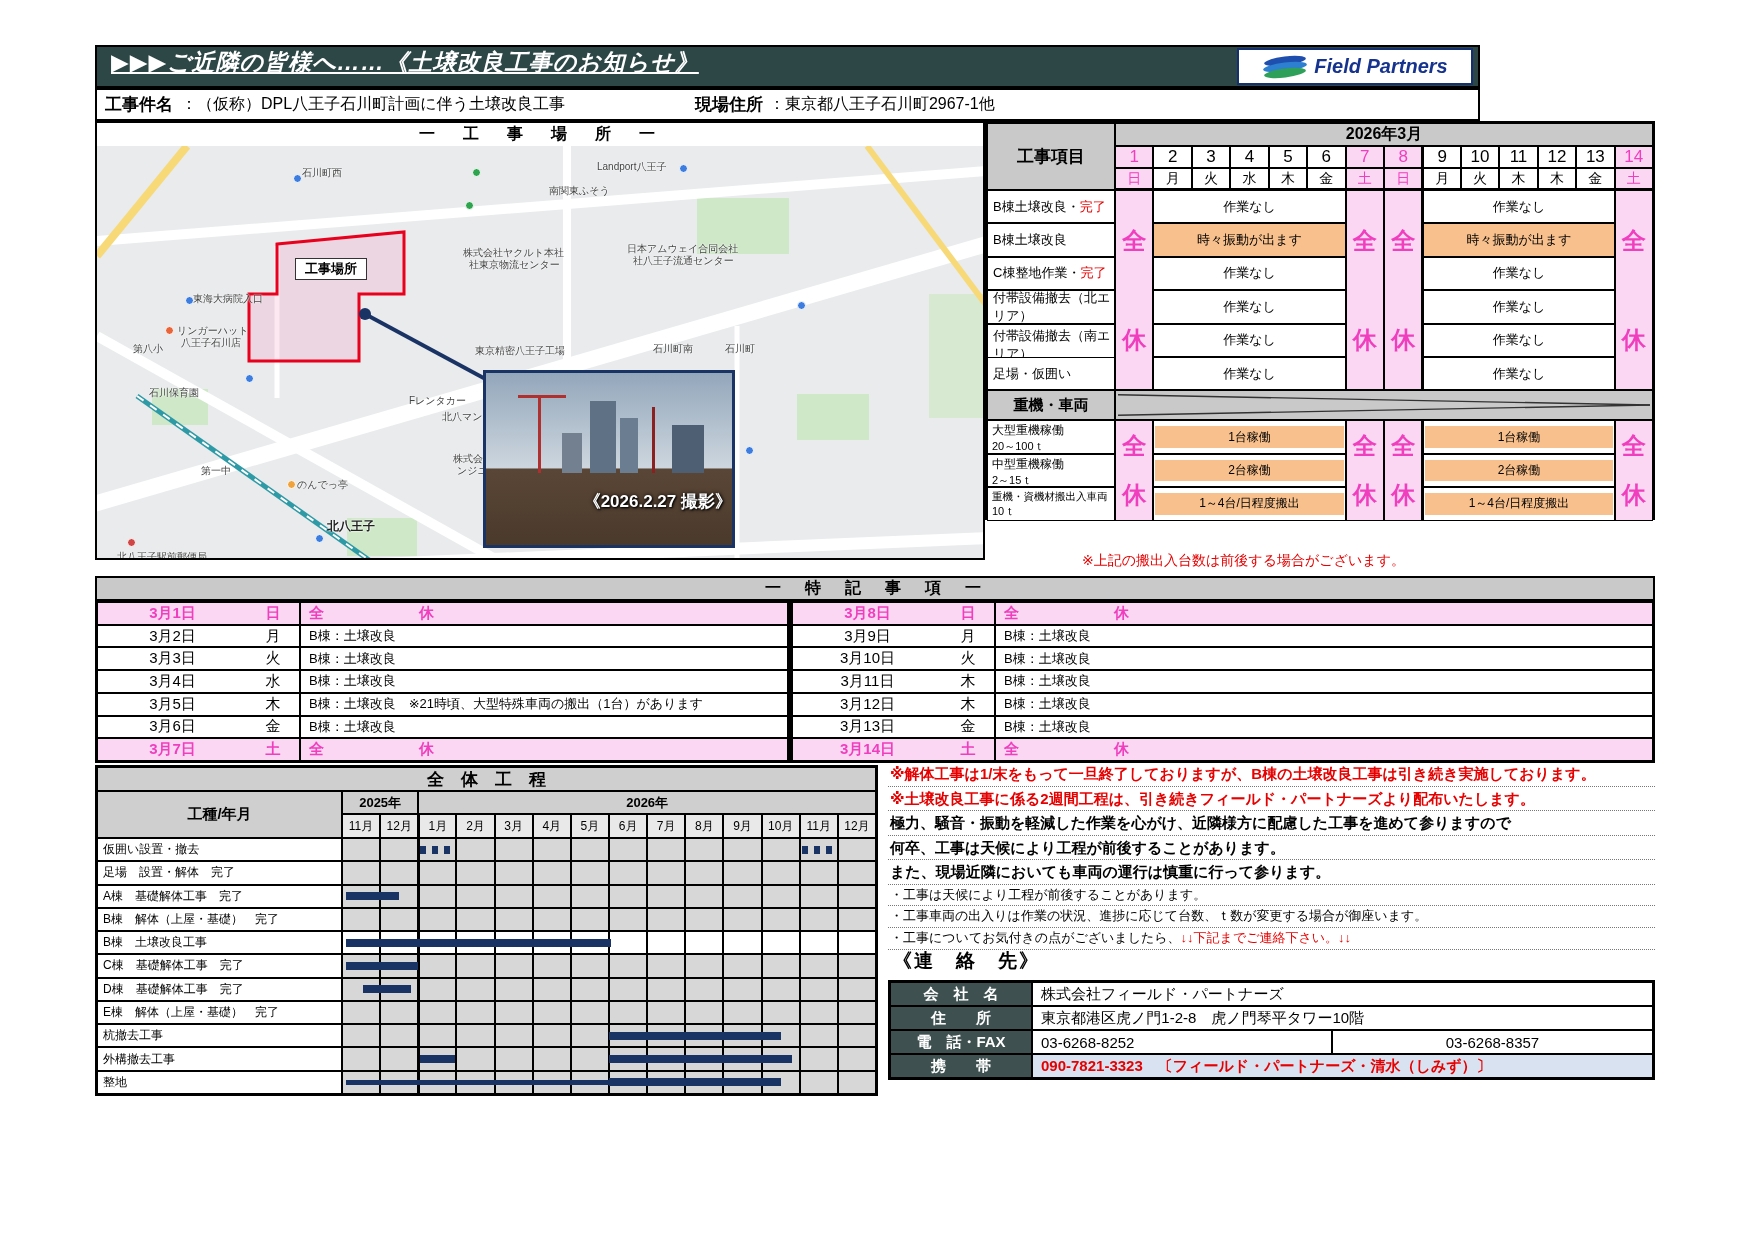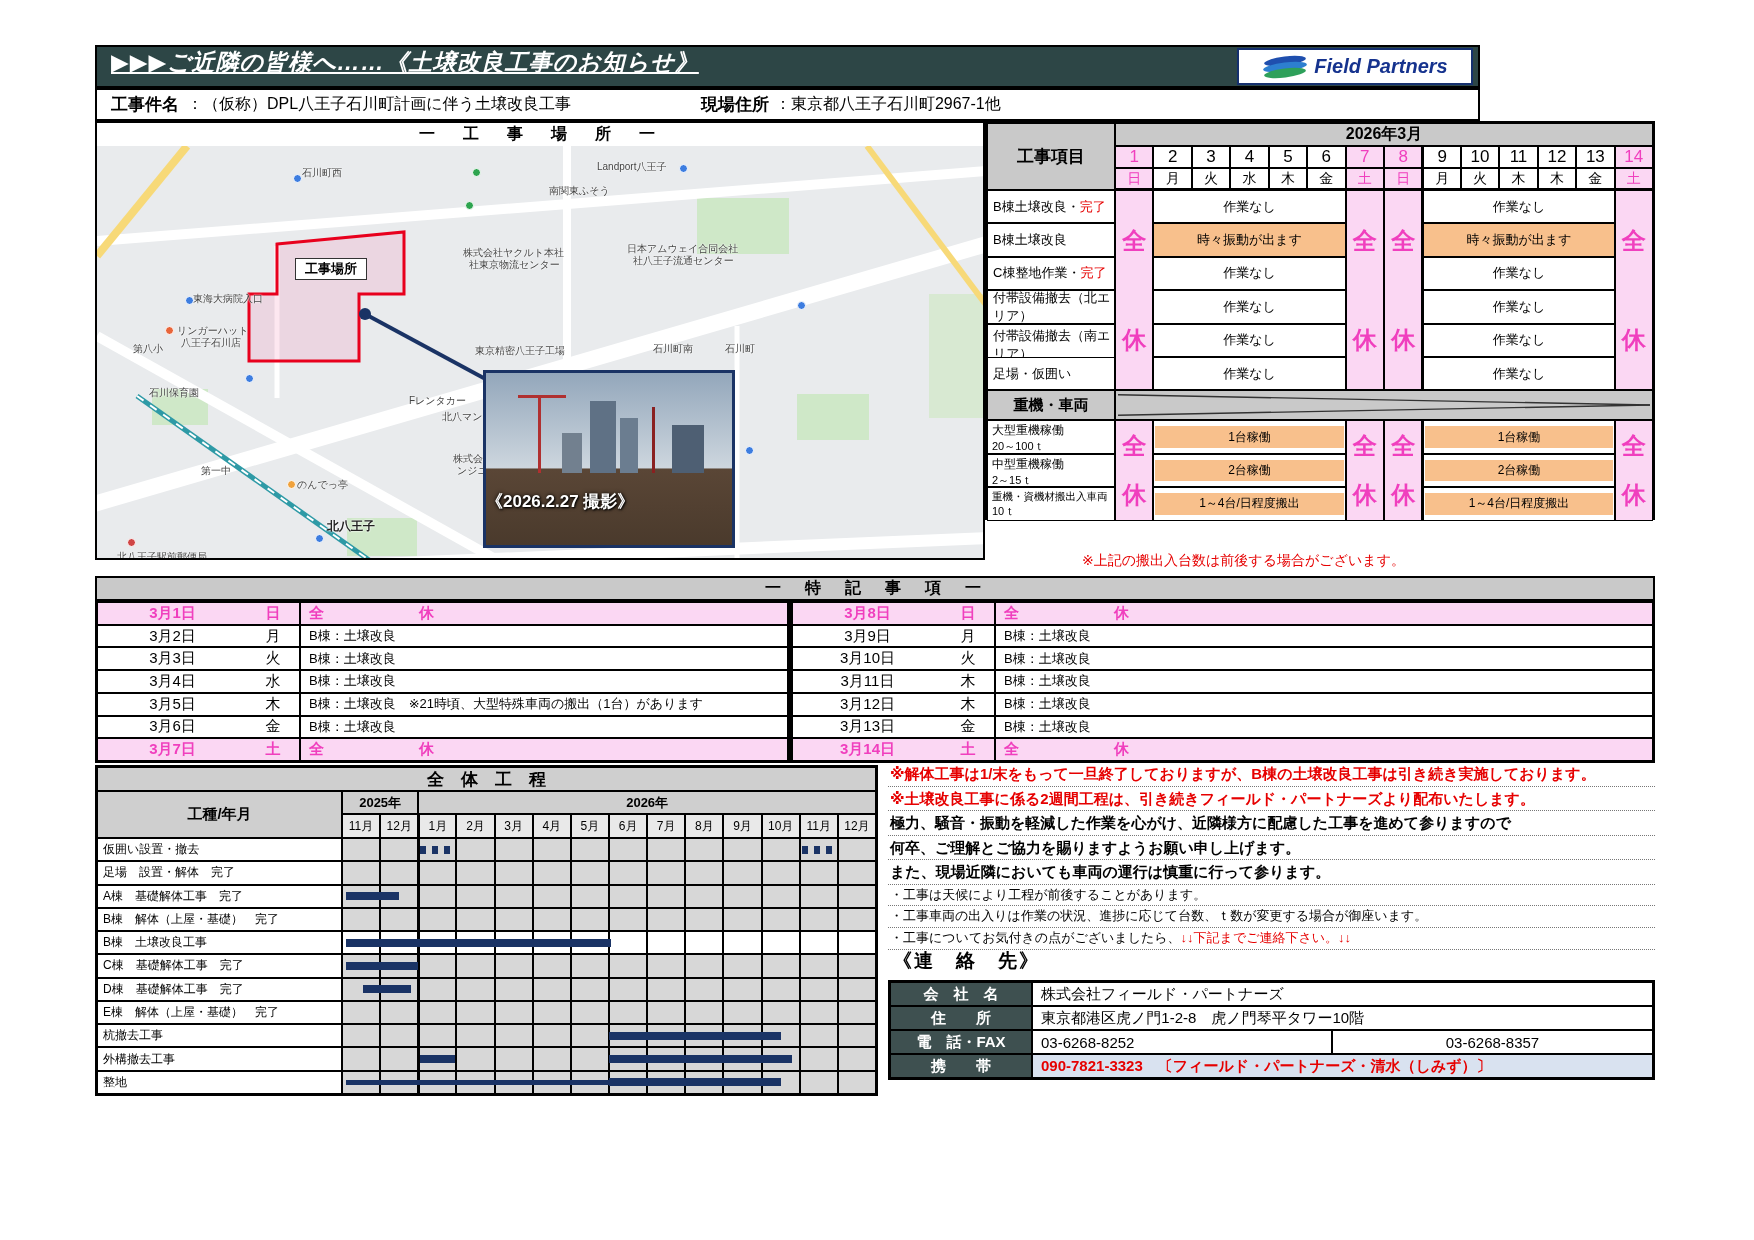--- a/index.html
+++ b/index.html
@@ -31,21 +31,21 @@
 .logo-text{color:#16338e;font-size:20px;font-weight:bold;font-style:italic}
 .info-row{left:95px;top:88px;width:1385px;height:33px;background:#fff;border:2px solid #000;display:flex;align-items:center}
 .map-panel{left:95px;top:121px;width:890px;height:439px;border:2px solid #000;background:#fff}
 .map-title{width:100%;height:23px;font-weight:bold;font-size:16px;letter-spacing:6px}
 .map-area{left:0;top:23px;width:886px;height:412px;background:#e9ebed;overflow:hidden}
 .map-label{position:absolute;font-size:10px;color:#444;white-space:nowrap;text-shadow:0 0 2px #fff,0 0 2px #fff}
 .map-label.b{font-weight:bold;color:#222;font-size:12px}
 .map-marker{position:absolute;width:9px;height:9px;border-radius:50%;border:1px solid #fff}
 .site-label{left:198px;top:112px;width:72px;height:22px;background:#fff;border:1px solid #333;font-weight:bold;font-size:13px}
 .photo{left:483px;top:368px;width:252px;height:178px;border:3px solid #1a3365;overflow:hidden;background:linear-gradient(#93a7bb,#cdd6de 55%,#5a4636 56%,#4a3a2c)}
-.photo-caption{position:absolute;left:0;right:0;top:68%;text-align:left;color:#fff;font-weight:bold;font-size:17px;text-shadow:1px 1px 2px #000,0 0 4px #000}
+.photo-caption{position:absolute;left:0;right:0;top:68%;text-align:right;color:#fff;font-weight:bold;font-size:17px;text-shadow:1px 1px 2px #000,0 0 4px #000}
 .bld{position:absolute;background:#5f7185}
 .cal-note{left:985px;top:552px;width:420px;text-align:right;font-size:14px}
 .lab{display:flex;align-items:center;padding-left:5px;background:#fff}
 .lab2{background:#fff;padding:2px 0 0 4px;display:flex;flex-direction:column;justify-content:center;overflow:hidden}
 .holcol{display:flex;flex-direction:column;justify-content:space-around;align-items:center}
 .holch{font-size:24px;font-weight:bold;color:#f03fbe;line-height:1}
 .spanin{position:absolute;display:flex;align-items:center;justify-content:center}
 .tokki-title{left:95px;top:576px;width:1560px;height:25px;background:#c9c9c9;border:2px solid #000;font-weight:bold;font-size:16px;letter-spacing:4px}
 .tokki-table{border:2px solid #000;background:#fff}
 .dcell{display:flex;align-items:center}
@@ -75,21 +75,21 @@
     <svg width="46" height="28" viewBox="0 0 46 28">
       <ellipse cx="23" cy="8" rx="21" ry="4.5" fill="#1f4fae" transform="rotate(-7 23 8)"></ellipse>
       <ellipse cx="23" cy="14" rx="22" ry="4.5" fill="#2d7fd0" transform="rotate(-7 23 14)"></ellipse>
       <ellipse cx="23" cy="20" rx="21" ry="4.5" fill="#2ea05a" transform="rotate(-7 23 20)"></ellipse>
     </svg>
   </span>
   <span class="logo-text">Field Partners</span>
 </div>
 
 <div class="abs info-row">
-  <span class="bold fs17" style="padding-left:14px">工事件名</span>
+  <span class="bold fs17" style="padding-left:8px">工事件名</span>
   <span class="fs16" style="padding-left:8px">：（仮称）DPL八王子石川町計画に伴う土壌改良工事</span>
   <span class="bold fs17" style="padding-left:130px">現場住所</span>
   <span class="fs16" style="padding-left:6px">：東京都八王子石川町2967-1他</span>
 </div>
 
 <div class="abs map-panel">
   <div class="c map-title">一　工　事　場　所　一</div>
   <div class="abs map-area" id="map-area">
     <svg width="886" height="412" viewBox="0 0 886 412">
       <rect x="0" y="0" width="886" height="412" fill="#e9ebed"></rect>
@@ -568,21 +568,21 @@
     <div class="abs cell gray3" style="left: 702.714px; top: 303.727px; width: 38.1429px; height: 23.2727px;"></div>
     <div class="abs cell gray3" style="left: 740.857px; top: 303.727px; width: 38.1429px; height: 23.2727px;"></div>
     <div class="abs bar " style="left: 248.814px; top: 312.864px; width: 263.186px; height: 5px;"></div>
     <div class="abs bar " style="left: 512px; top: 311.364px; width: 171.643px; height: 8px;"></div>
   </div>
 
 <div class="abs notes" id="notes">
     <div class="nline"><span class="red bold">※解体工事は1/末をもって一旦終了しておりますが、B棟の土壌改良工事は引き続き実施しております。</span></div>
     <div class="nline"><span class="red bold">※土壌改良工事に係る2週間工程は、引き続きフィールド・パートナーズより配布いたします。</span></div>
     <div class="nline"><span>極力、騒音・振動を軽減した作業を心がけ、近隣様方に配慮した工事を進めて参りますので</span></div>
-    <div class="nline"><span>何卒、ご理解とご協力を賜りますようお願い申し上げます。</span></div>
+    <div class="nline"><span>何卒、工事は天候により工程が前後することがあります。</span></div>
     <div class="nline"><span>また、現場近隣においても車両の運行は慎重に行って参ります。</span></div>
     <div class="nline nsmall"><span>・工事は天候により工程が前後することがあります。</span></div>
     <div class="nline nsmall"><span>・工事車両の出入りは作業の状況、進捗に応じて台数、ｔ数が変更する場合が御座います。</span></div>
     <div class="nline nsmall"><span>・工事についてお気付きの点がございましたら、</span><span class="red">↓↓下記までご連絡下さい。↓↓</span></div>
   </div>
 
 <div class="abs contact-title">《連　絡　先》</div>
 <div class="abs contact-table" id="contact-table">
     <div class="abs cell darkbg white bold fs15 c" style="left: 0px; top: 0px; width: 142px; height: 24px;">会　社　名</div>
     <div class="abs cell fs15 vcell" style="left: 142px; top: 0px; width: 621px; height: 24px;">株式会社フィールド・パートナーズ</div>

